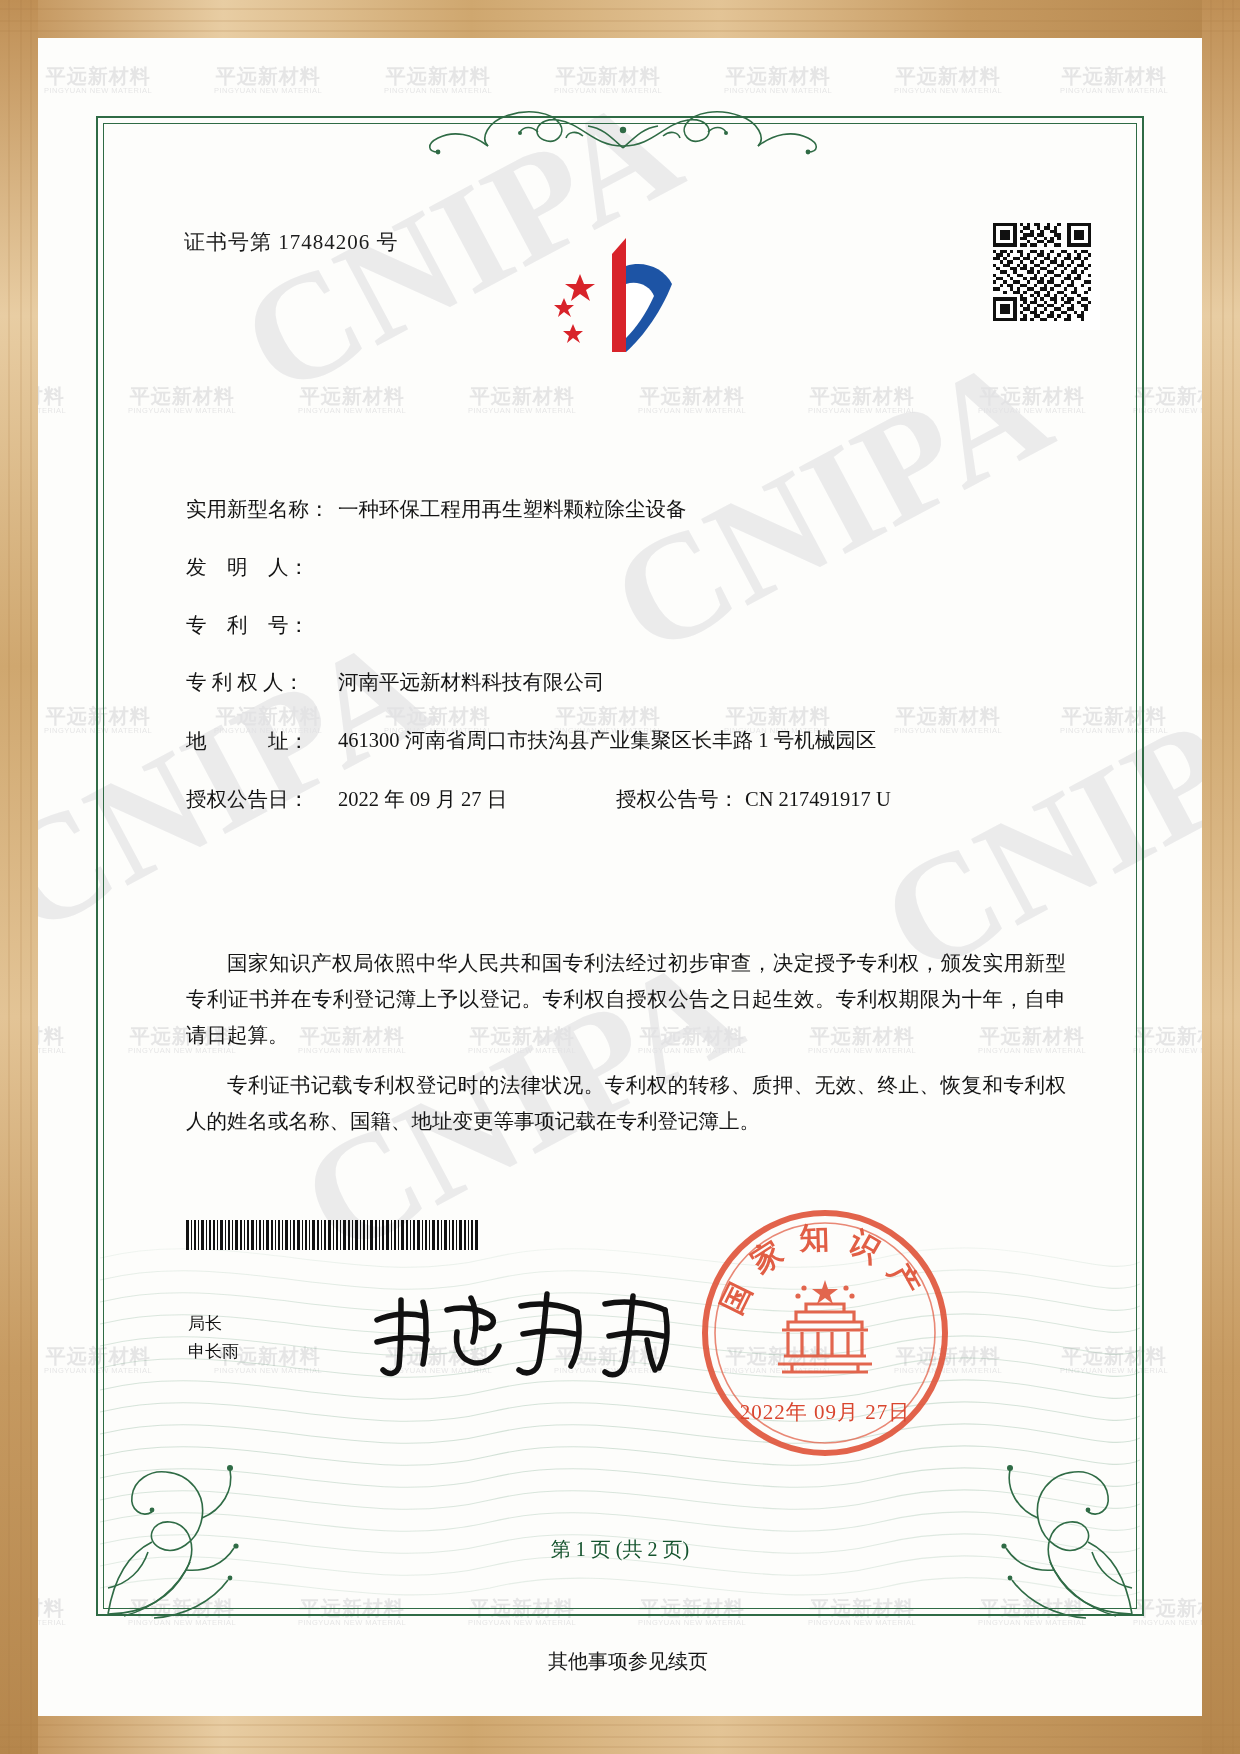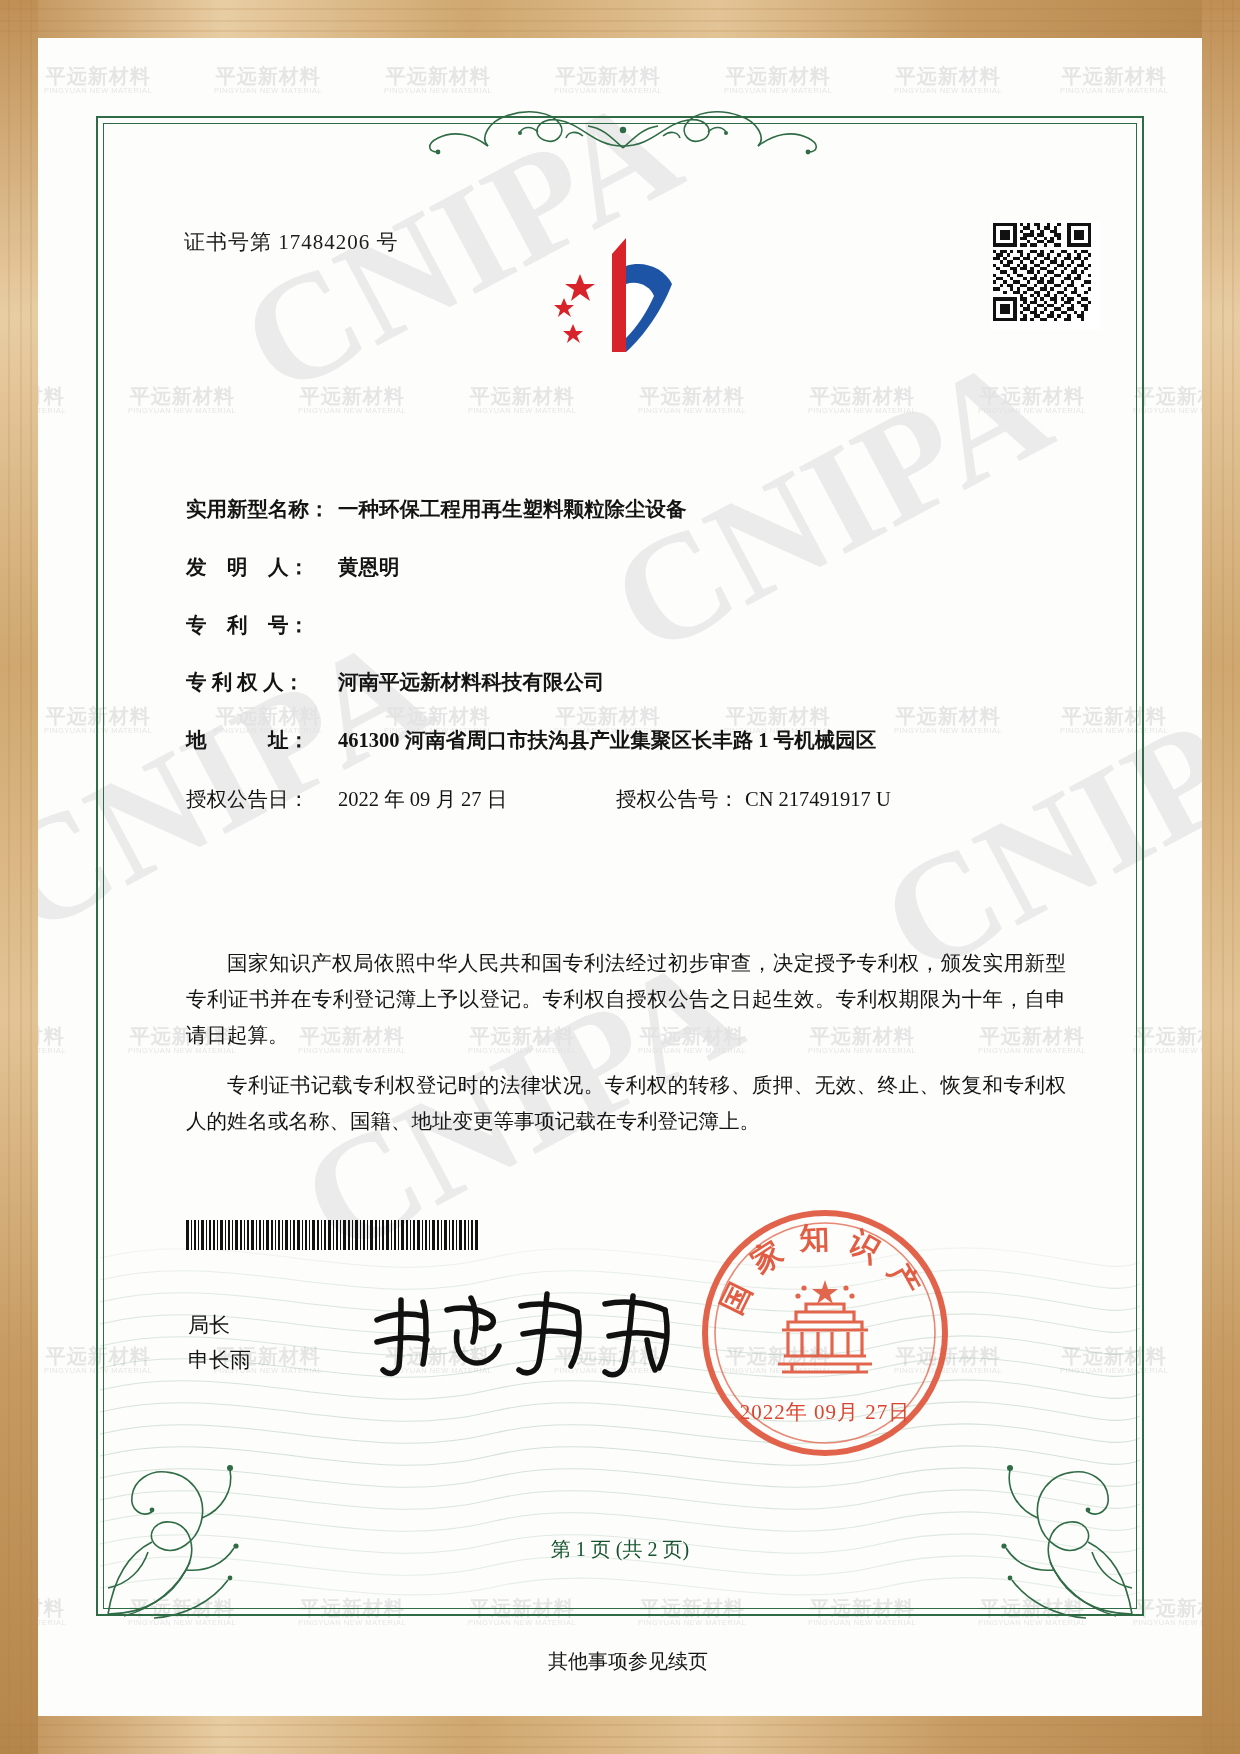--- a/index.html
+++ b/index.html
@@ -160,23 +160,22 @@
     position: absolute;
     left: 90px;
     top: 378px;
     width: 880px;
     font-size: 20.5px;
     color: #141414;
     line-height: 1.5;
   }
   .frow {
     display: flex;
-    align-items: flex-start;
+    align-items: center;
     margin-bottom: 27px;
-    font-weight: bold;
   }
   .flabel {
     width: 152px;
     flex: 0 0 152px;
     white-space: nowrap;
     letter-spacing: 0px;
   }
   .fvalue {
     flex: 1;
     white-space: normal;
@@ -213,24 +212,23 @@
     left: 90px;
     top: 1104px;
     width: 310px;
     height: 30px;
   }
 
   .director {
     position: absolute;
     left: 92px;
     top: 1194px;
-    font-size: 21px;
+    font-size: 17px;
     line-height: 1.65;
     color: #141414;
-    font-family: Liberation Mono, monospace;
   }
 
   .signature {
     position: absolute;
     left: 265px;
     top: 1168px;
     width: 330px;
     height: 100px;
   }
 
@@ -703,21 +701,20 @@
     </svg>
 
 
     <div class="fields">
       <div class="frow">
         <span class="flabel">实用新型名称：</span>
         <span class="fvalue">一种环保工程用再生塑料颗粒除尘设备</span>
       </div>
       <div class="frow">
         <span class="flabel">发　明　人：</span>
-        <span class="fvalue">黄恩明</span>
       </div>
       <div class="frow">
         <span class="flabel">专　利　号：</span>
       </div>
       <div class="frow">
         <span class="flabel">专 利 权 人：</span>
         <span class="fvalue">河南平远新材料科技有限公司</span>
       </div>
       <div class="frow addr">
         <span class="flabel">地　　　址：</span>

